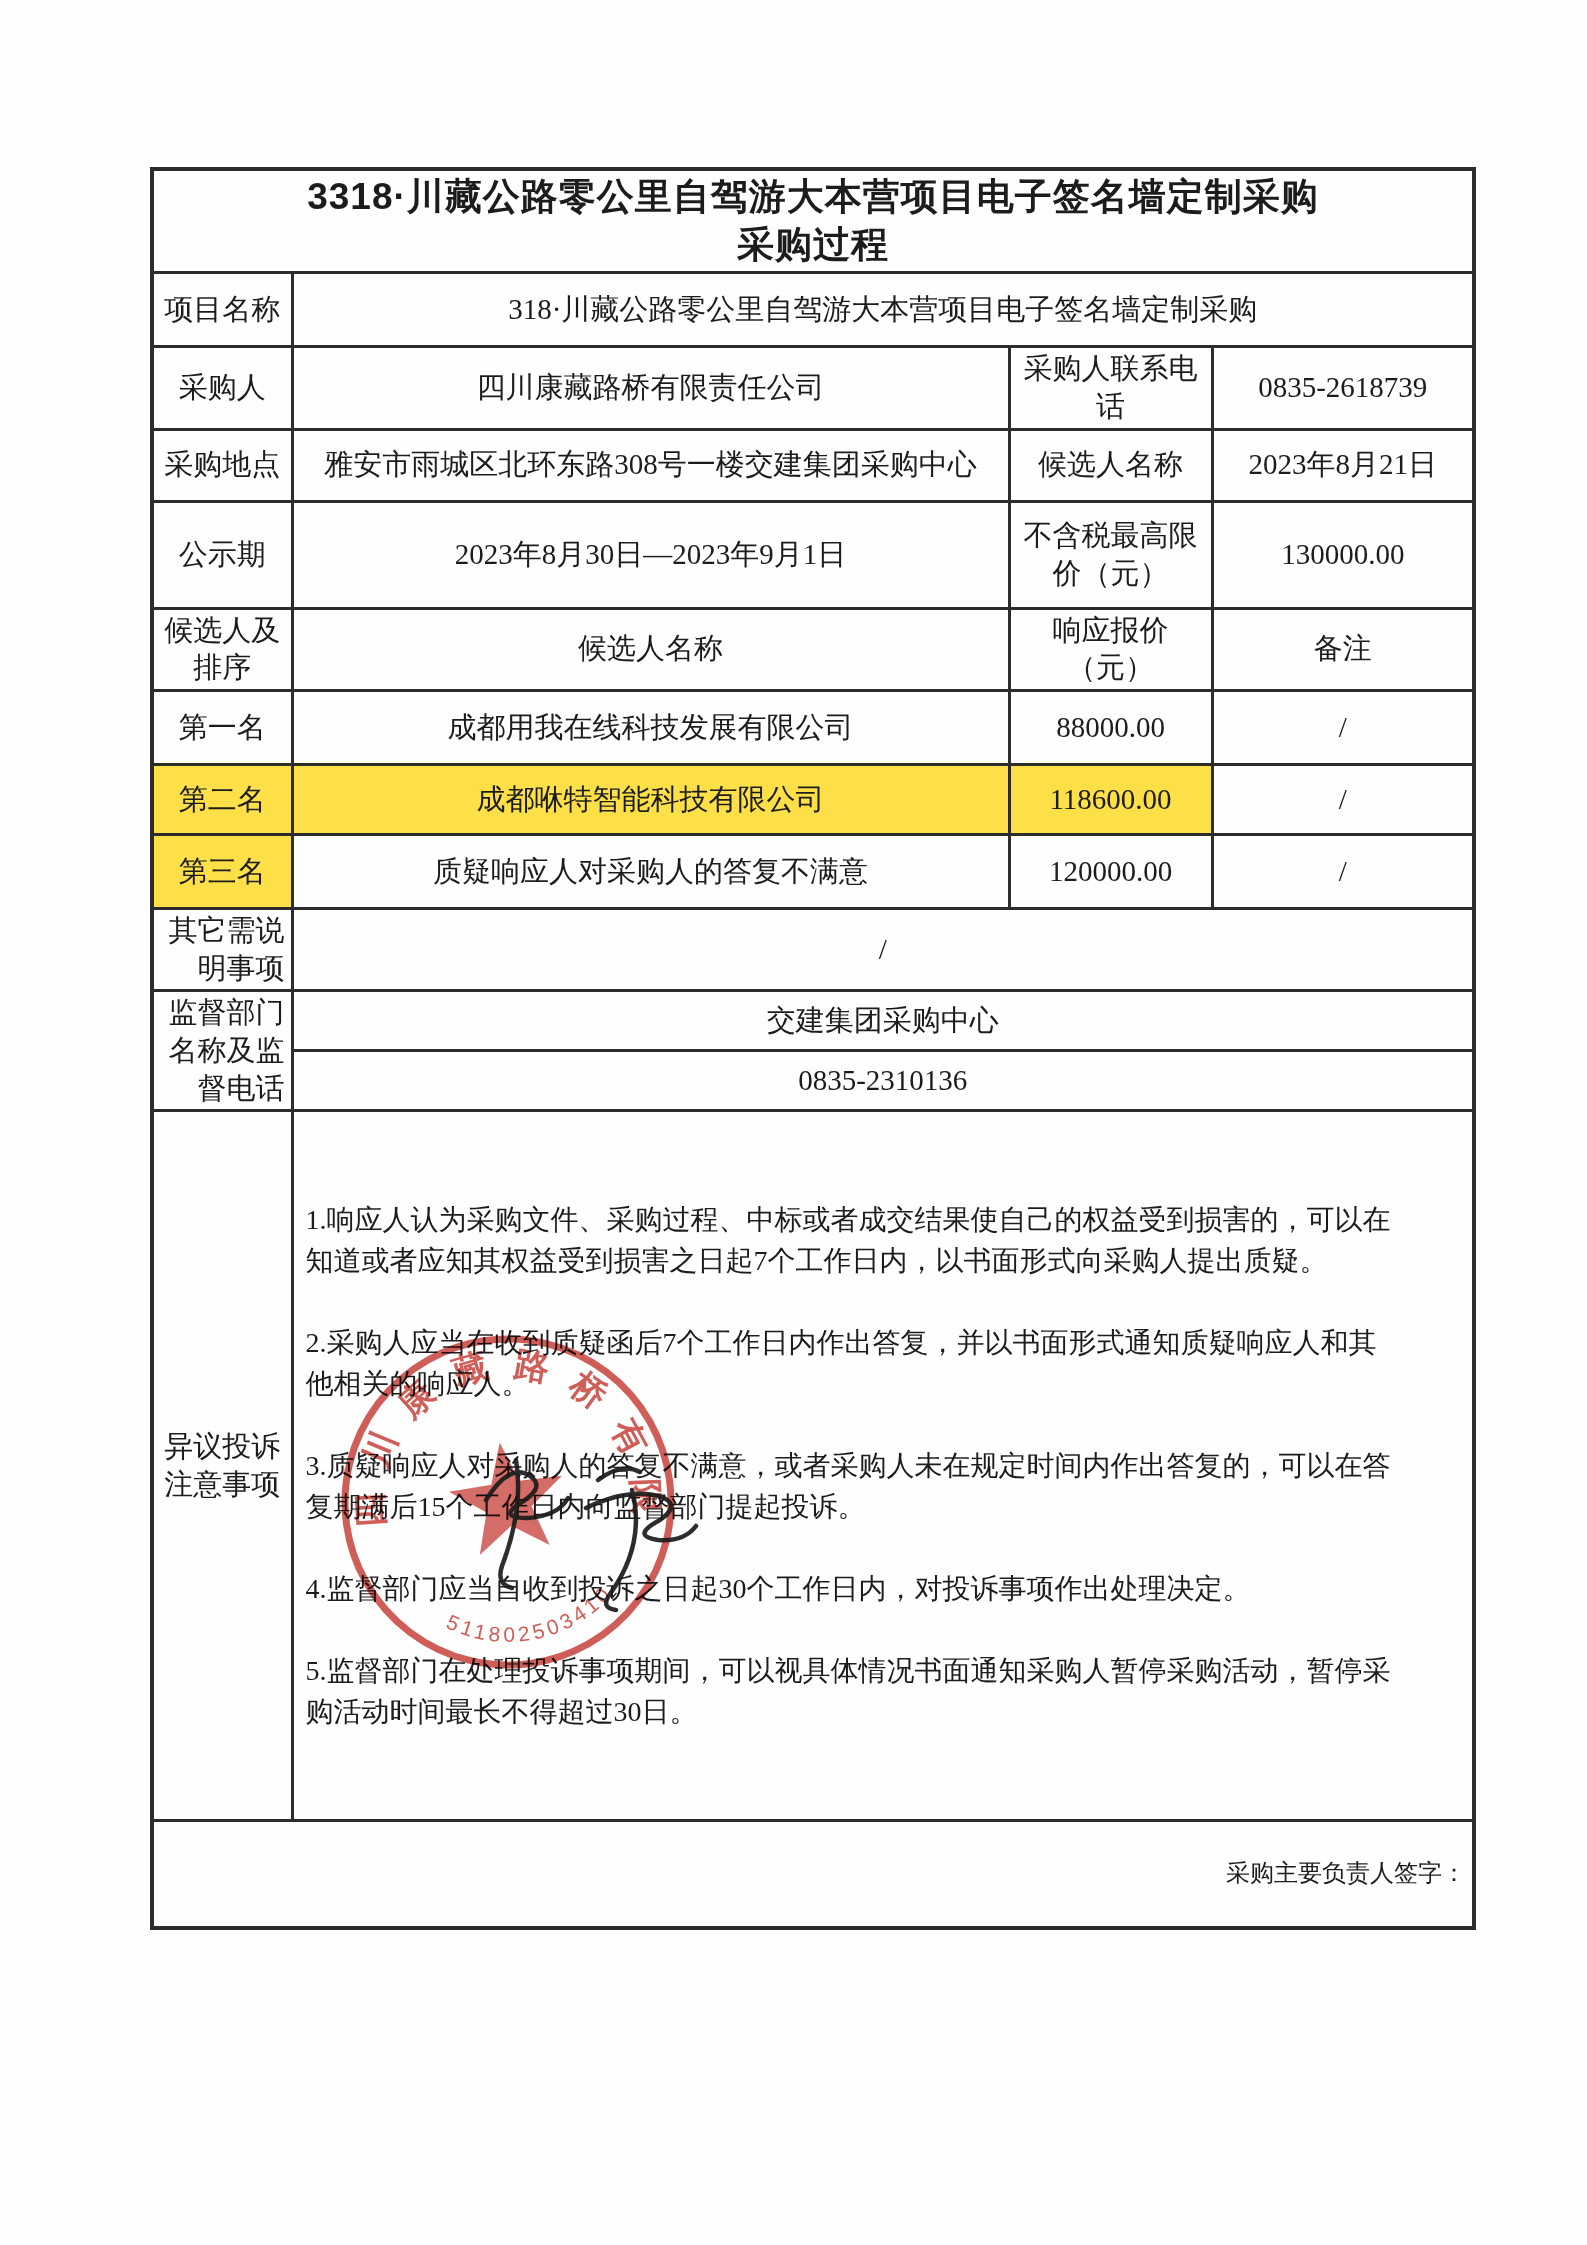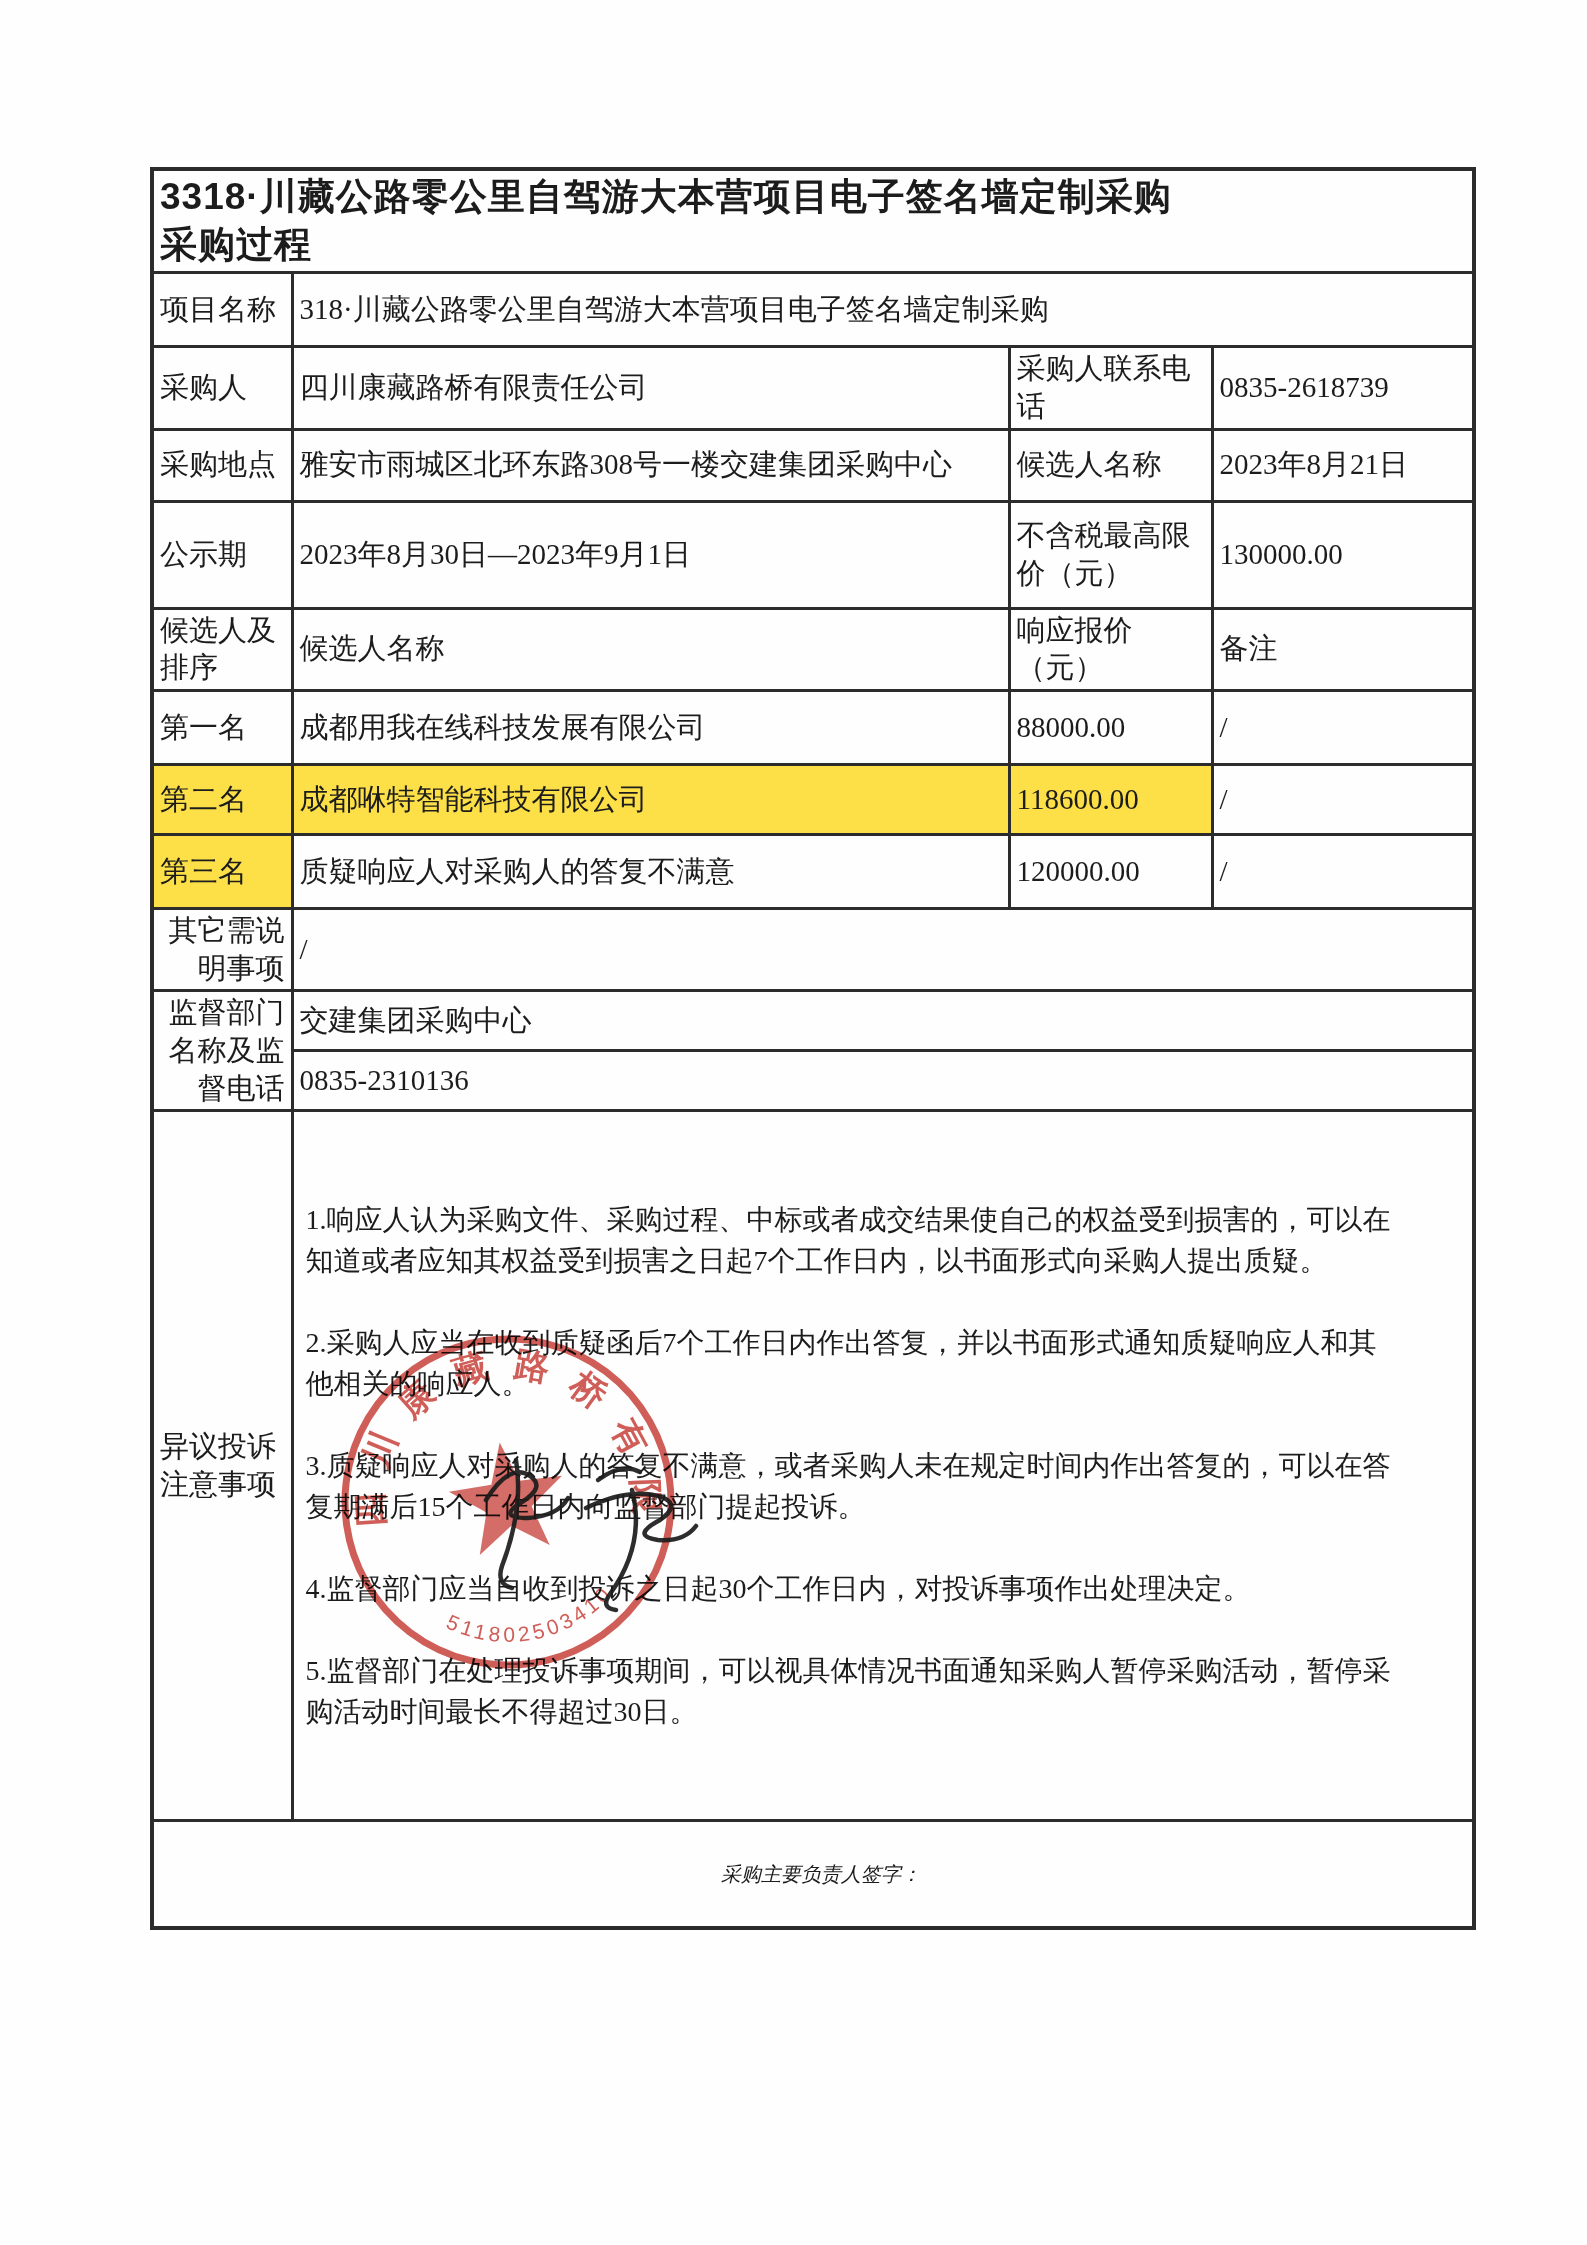--- a/index.html
+++ b/index.html
@@ -12,21 +12,21 @@
     overflow:hidden;
   }
   .paper{position:absolute;inset:0;background:#fefefe;}
   table.doc-table{
     position:absolute;left:150px;top:167px;width:1322px;
     border-collapse:collapse;table-layout:fixed;
     border:4px solid #2c2c2c;
   }
   td{
     border:3px solid #2c2c2c;
-    text-align:left;vertical-align:middle;
+    text-align:center;vertical-align:middle;
     font-size:29px;line-height:1.3;
     white-space:pre-line;
     padding:2px 6px;
     overflow:hidden;
   }
   .r-title{height:95px;}
   .r-proj{height:74px;}
   .r-buyer{height:77px;}
   .r-loc{height:72px;}
   .r-pub{height:107px;}
@@ -41,21 +41,21 @@
   .r-sig{height:108px;}
   .title-cell{
     font-family:"Liberation Sans","DejaVu Sans",sans-serif;
     font-weight:bold;font-size:37px;line-height:1.3;letter-spacing:1px;
   }
   .left-label{text-align:right;padding-left:8px;}
   .hl{background:#fde047;}
   .obj-cell{text-align:left;vertical-align:middle;padding:8px 12px;}
   .obj-text{width:1098px;font-size:28px;line-height:41px;word-break:break-all;}
   .obj-item{margin:0;}
-  .sig-cell{text-align:center;padding-left:22px;font-size:20px;vertical-align:middle;font-style:italic;}
+  .sig-cell{text-align:right;padding-left:22px;font-size:24px;vertical-align:middle;}
   svg.stamp{position:absolute;left:308px;top:1302px;mix-blend-mode:multiply;pointer-events:none;}
   svg.handsig{position:absolute;left:470px;top:1446px;pointer-events:none;}
 </style>
 </head>
 <body>
 
 <div class="paper"></div>
 
 <table class="doc-table">
   <colgroup>

